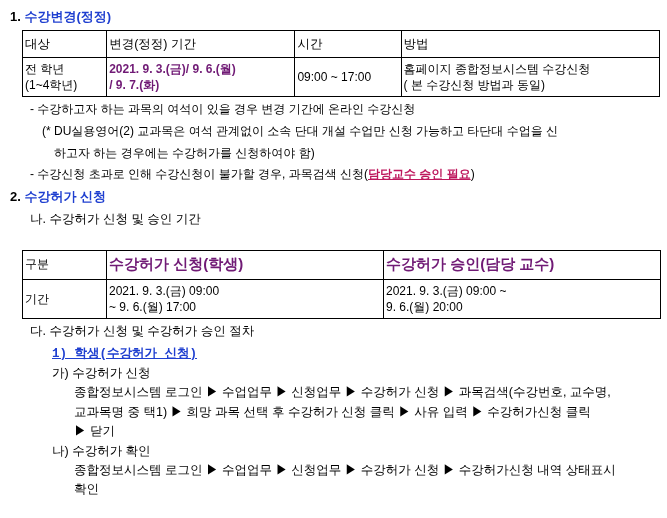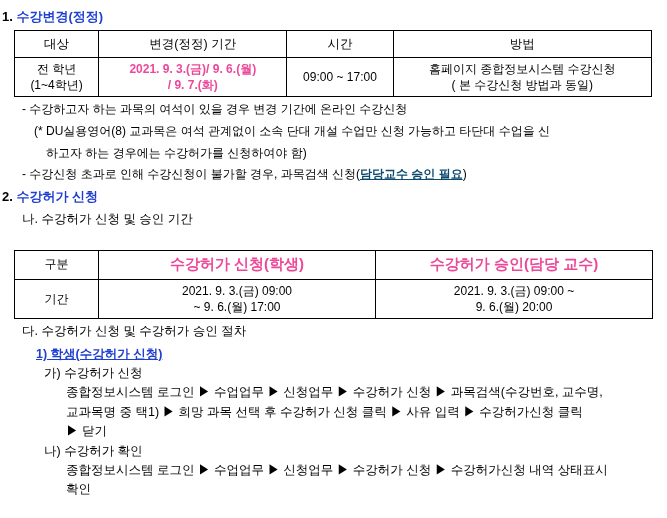--- a/index.html
+++ b/index.html
@@ -10,56 +10,55 @@
   body {
     width: 667px;
     height: 518px;
     font-family: "Liberation Sans", sans-serif;
     font-size: 12.5px;
     color: #000000;
     overflow: hidden;
     position: relative;
   }
   .page {
-    padding: 6px 8px 0 0;
+    padding: 6px 8px 0 8px;
     box-sizing: border-box;
     width: 667px;
   }
   .sec-head {
     font-weight: bold;
     font-size: 13px;
     margin: 2px 0 4px 2px;
   }
   .sec-head .num { color: #000; }
   .sec-head .blue { color: #1f3fd0; }
 
   table.grid {
     border-collapse: collapse;
     table-layout: fixed;
     margin: 2px 0 2px 14px;
   }
   table.grid td, table.grid th {
     border: 1px solid #000000;
-    text-align: center;
     vertical-align: middle;
     padding: 3px 2px;
     font-size: 12px;
     line-height: 1.35;
   }
 
   
   #t1 { width: 638px; }
   #t1 .c1 { width: 84px; }
   #t1 .c2 { width: 188px; }
   #t1 .c3 { width: 106px; }
   #t1 .c4 { width: 258px; }
   #t1 .hdr td { height: 20px; font-size: 12.5px; }
-  .redb { color: #ec4899; font-weight: bold; }
+  .redb { color: #701a75; font-weight: bold; }
   .blue { color: #1f3fd0; }
-  .blueb { color: #0c4a6e; font-weight: bold; }
+  .blueb { color: #be185d; font-weight: bold; }
   .ul { text-decoration: underline; }
 
   .bullet {
     margin: 3px 0 0 22px;
     line-height: 1.55;
     font-size: 12px;
   }
   .indent1 { margin-left: 34px; }
   .indent2 { margin-left: 46px; }
 
@@ -75,21 +74,21 @@
   #t2 .c2 { width: 277px; }
   #t2 .c3 { width: 277px; }
   #t2 .hdr td { height: 22px; }
   #t2 .hdr .redb { font-size: 15px; }
 
   .proc {
     margin: 4px 0 0 22px;
     font-size: 12.5px;
     line-height: 1.55;
   }
-  .proc .lvl1 { margin-left: 14px; font-weight: bold; color: #1f3fd0; text-decoration: underline; }
+  .proc .lvl1 { margin-left: 22px; font-weight: bold; color: #1f3fd0; text-decoration: underline; font-family: Liberation Mono, monospace; }
   .proc .lvl2 { margin-left: 22px; }
   .proc .lvl3 { margin-left: 44px; }
 </style>
 </head>
 <body>
 
 <div class="page">
 
   <div class="sec-head">
     <span class="num">1.</span>
@@ -122,21 +121,21 @@
       <td>09:00 ~ 17:00</td>
       <td>
         <div>홈페이지 종합정보시스템 수강신청</div>
         <div>( 본 수강신청 방법과 동일)</div>
       </td>
     </tr>
   </tbody>
     </table>
 
   <div class="bullet">- 수강하고자 하는 과목의 여석이 있을 경우 변경 기간에 온라인 수강신청</div>
-  <div class="bullet indent1">(* DU실용영어(8) 교과목은 여석 관계없이 소속 단대 개설 수업만 신청 가능하고 타단대 수업을 신</div>
+  <div class="bullet indent1">(* DU실용영어(2) 교과목은 여석 관계없이 소속 단대 개설 수업만 신청 가능하고 타단대 수업을 신</div>
   <div class="bullet indent2">하고자 하는 경우에는 수강허가를 신청하여야 함)</div>
   <div class="bullet">
     <span>- 수강신청 초과로 인해 수강신청이 불가할 경우, 과목검색 신청(</span><span class="blueb ul">담당교수 승인 필요</span><span>)</span>
   </div>
 
   <div class="sec-head" style="margin-top:4px">
     <span class="num">2.</span>
     <span class="blue">수강허가 신청</span>
   </div>
 

